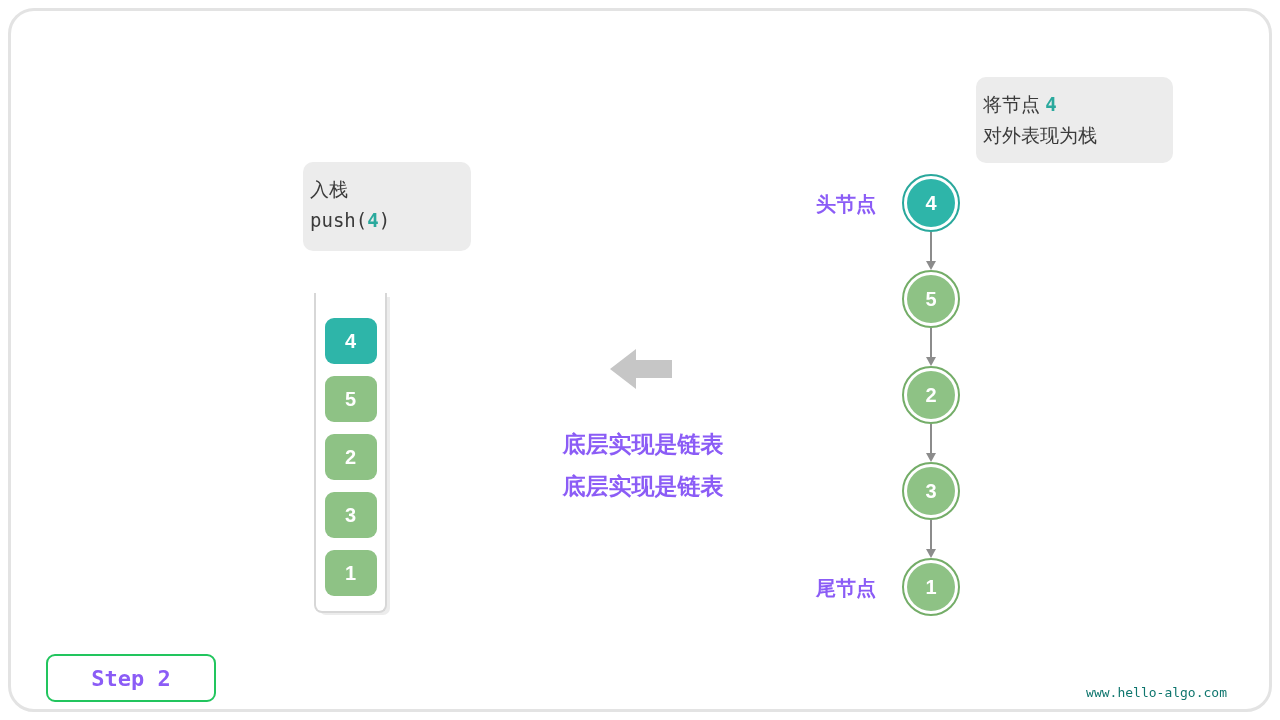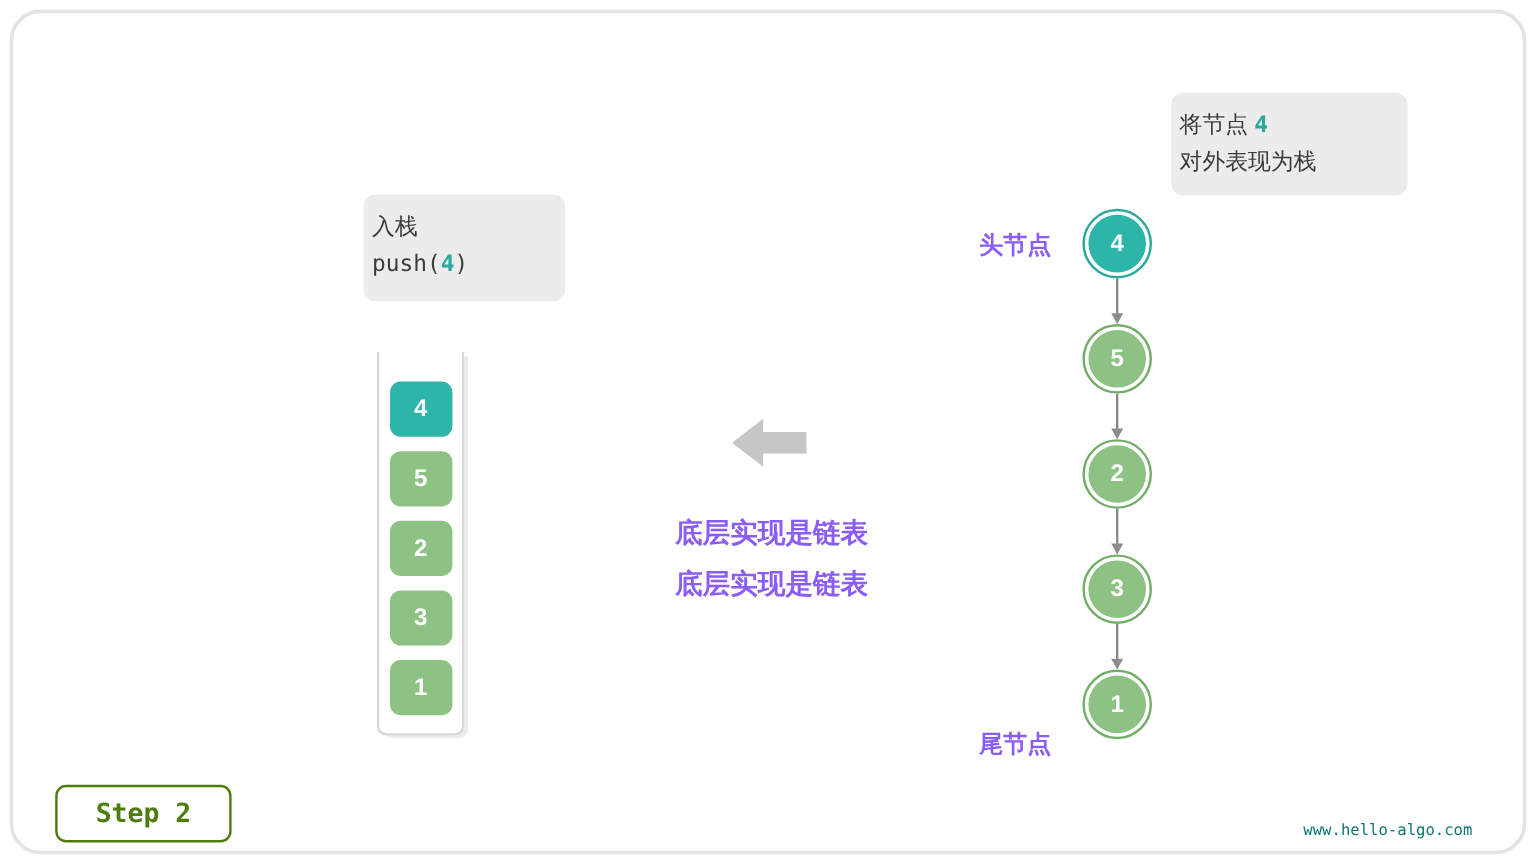--- a/index.html
+++ b/index.html
@@ -139,37 +139,37 @@
 
   .node-label {
     position: absolute;
     width: 120px;
     text-align: right;
     font-weight: bold;
     font-size: 20px;
     color: #8b5cf6;
   }
   .head-label { left: 745px; top: 180px; }
-  .tail-label { left: 745px; top: 564px; margin-top: 32px; }
+  .tail-label { left: 745px; top: 564px; }
 
   
   .step-box {
     position: absolute;
     left: 35px; top: 643px;
-    width: 147px; height: 48px;
-    border: 2px solid #4d7c0f;
+    width: 170px; height: 48px;
+    border: 2px solid #22c55e;
     border-radius: 9px;
     background: #ffffff;
     display: flex;
     align-items: center;
     justify-content: center;
     font-family: "DejaVu Sans Mono", "Liberation Mono", monospace;
     font-weight: bold;
     font-size: 22px;
-    color: #4d7c0f;
+    color: #8b5cf6;
   }
   .watermark {
     position: absolute;
     left: 1066px; top: 674px;
     width: 150px;
     text-align: right;
     font-family: "DejaVu Sans Mono", "Liberation Mono", monospace;
     font-size: 13px;
     color: #0f766e;
   }

